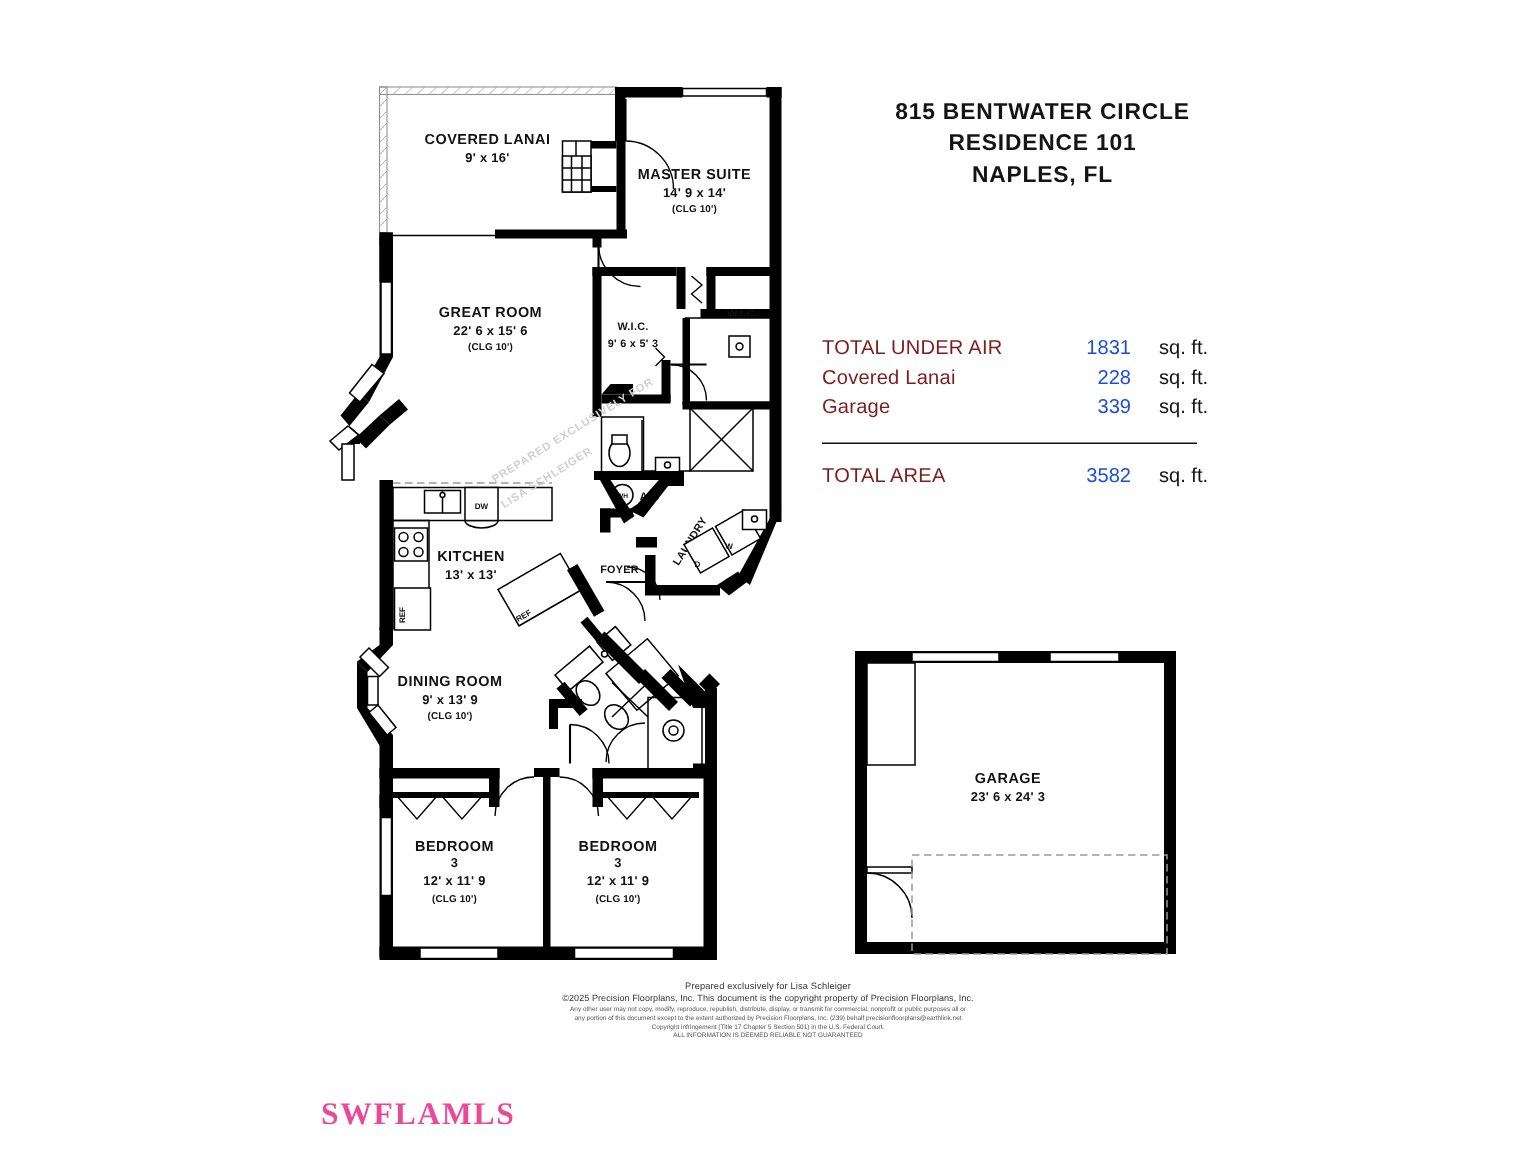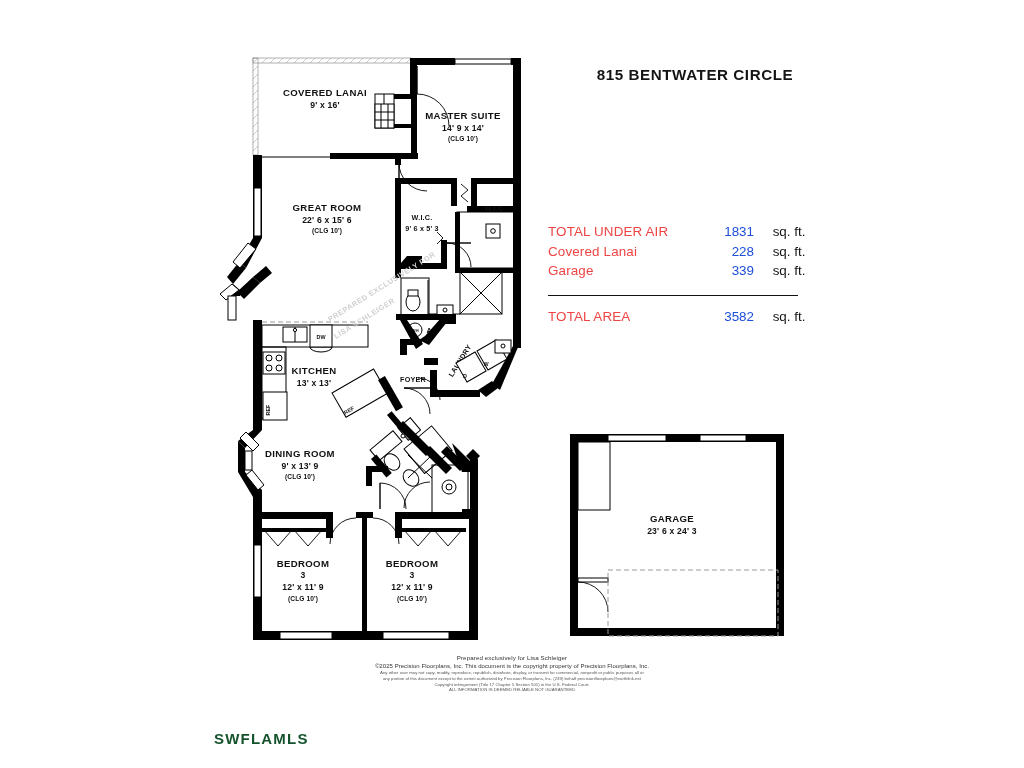--- a/index.html
+++ b/index.html
@@ -29,47 +29,49 @@
   .titleblock{
     position:absolute;left:545px;top:64px;width:300px;
     text-align:center;line-height:21px;
   }
   .titleblock div{
     font-size:15.2px;font-weight:bold;letter-spacing:.55px;color:#141414;
     white-space:nowrap;
   }
   .areatable{position:absolute;left:548px;top:222px;width:268px;}
   .arow{display:flex;align-items:baseline;line-height:19.5px;}
-  .alabel{flex:0 0 160px;font-size:13.4px;color:#ef4444;letter-spacing:.15px;}
+  .alabel{flex:0 0 160px;font-size:13.4px;color:#7f1d1d;letter-spacing:.15px;}
   .alabel.big{font-weight:normal;}
   .aval{flex:0 0 46px;text-align:right;font-size:13.4px;color:#1d4ed8;}
   .aunit{flex:1;text-align:center;font-size:13.4px;color:#141414;padding-left:8px;}
   .arule{border-top:1.6px solid #111;margin:14px 0 11px 0;width:250px;}
 
   
   .footer{
     position:absolute;left:0;right:0;top:654px;text-align:center;color:#333;
   }
   .f1{font-size:6.2px;letter-spacing:.1px;line-height:8.4px;}
   .f2{font-size:6.0px;letter-spacing:.05px;line-height:8px;}
   .f3{font-size:4.3px;letter-spacing:0px;line-height:5.6px;color:#555;}
   .mls{
     position:absolute;left:214px;top:730px;
-    font-size:15px;font-weight:bold;letter-spacing:1.2px;
-    color:#14532d;font-family:Liberation Sans, sans-serif;
+    font-size:21px;font-weight:bold;letter-spacing:1.2px;
+    color:#ec4899;font-family:Liberation Serif, serif;
   }
   .wm{fill:#cfcfcf;font-size:7.4px;font-weight:bold;letter-spacing:.6px;font-family:"Liberation Sans",sans-serif;}
 </style>
 </head>
 <body>
 
 <div id="sheet">
 
   <div class="titleblock">
     <div>815 BENTWATER CIRCLE</div>
+    <div>RESIDENCE 101</div>
+    <div>NAPLES, FL</div>
   </div>
 
   <div class="areatable">
     <div class="arow">
       <span class="alabel big">TOTAL UNDER AIR</span>
       <span class="aval">1831</span>
       <span class="aunit">sq. ft.</span>
     </div>
     <div class="arow">
       <span class="alabel">Covered Lanai</span>

